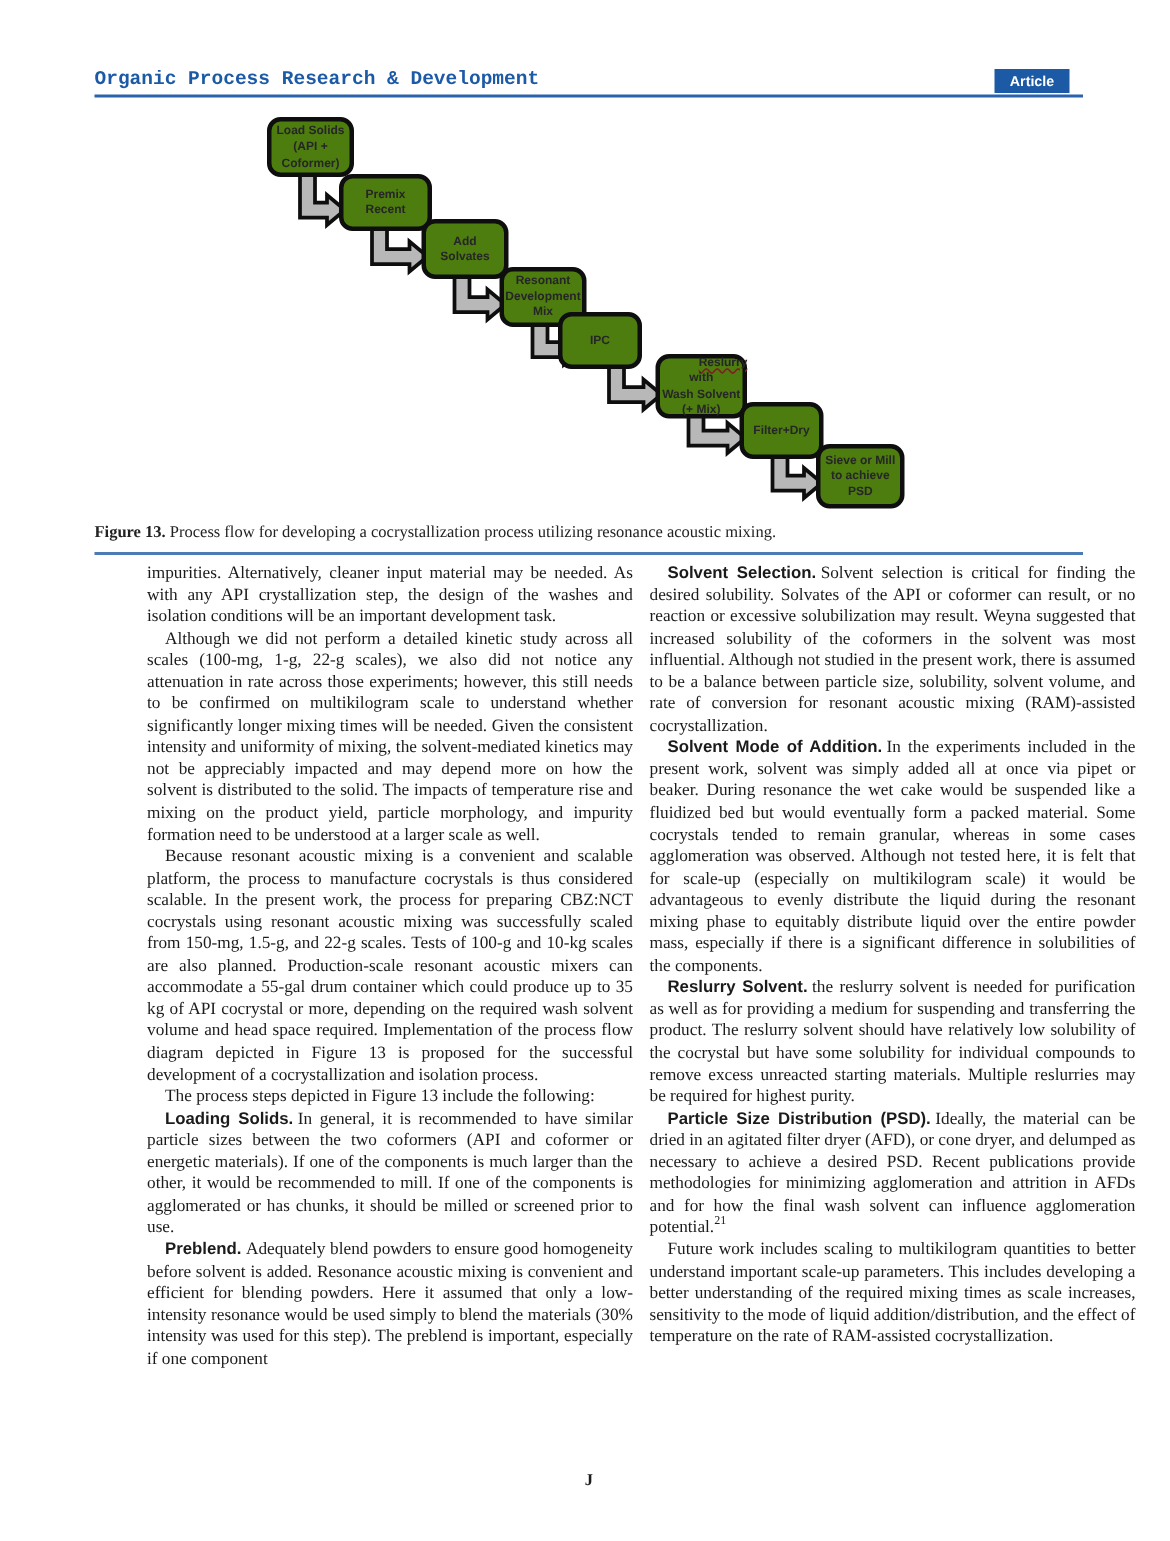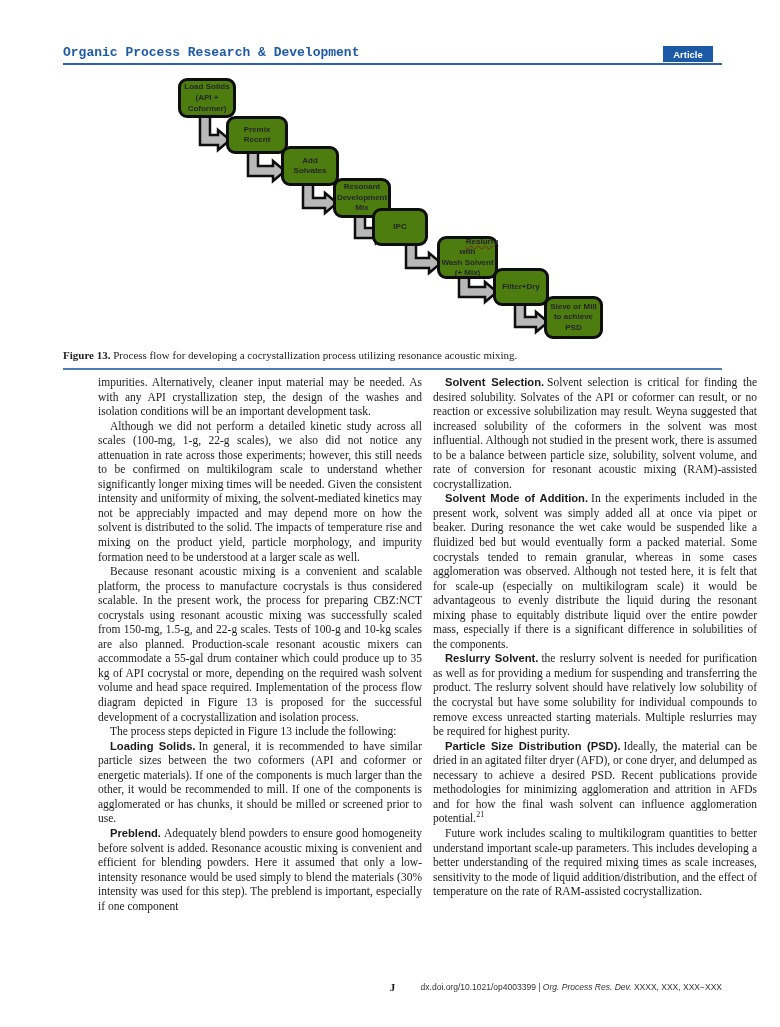--- a/index.html
+++ b/index.html
@@ -127,17 +127,14 @@
     <div class="col">
       <p class="ind"><span class="runin">Solvent Selection.</span><span>Solvent selection is critical for finding the desired solubility. Solvates of the API or coformer can result, or no reaction or excessive solubilization may result. Weyna suggested that increased solubility of the coformers in the solvent was most influential. Although not studied in the present work, there is assumed to be a balance between particle size, solubility, solvent volume, and rate of conversion for resonant acoustic mixing (RAM)-assisted cocrystallization.</span></p>
       <p class="ind"><span class="runin">Solvent Mode of Addition.</span><span>In the experiments included in the present work, solvent was simply added all at once via pipet or beaker. During resonance the wet cake would be suspended like a fluidized bed but would eventually form a packed material. Some cocrystals tended to remain granular, whereas in some cases agglomeration was observed. Although not tested here, it is felt that for scale-up (especially on multikilogram scale) it would be advantageous to evenly distribute the liquid during the resonant mixing phase to equitably distribute liquid over the entire powder mass, especially if there is a significant difference in solubilities of the components.</span></p>
       <p class="ind"><span class="runin">Reslurry Solvent.</span><span>the reslurry solvent is needed for purification as well as for providing a medium for suspending and transferring the product. The reslurry solvent should have relatively low solubility of the cocrystal but have some solubility for individual compounds to remove excess unreacted starting materials. Multiple reslurries may be required for highest purity.</span></p>
       <p class="ind"><span class="runin">Particle Size Distribution (PSD).</span><span>Ideally, the material can be dried in an agitated filter dryer (AFD), or cone dryer, and delumped as necessary to achieve a desired PSD. Recent publications provide methodologies for minimizing agglomeration and attrition in AFDs and for how the final wash solvent can influence agglomeration potential.</span><sup>21</sup></p>
       <p class="ind">Future work includes scaling to multikilogram quantities to better understand important scale-up parameters. This includes developing a better understanding of the required mixing times as scale increases, sensitivity to the mode of liquid addition/distribution, and the effect of temperature on the rate of RAM-assisted cocrystallization.</p>
     </div>
   </div>
 
   <div class="page-number">J</div>
-  <div class="doi-line">
-    <span>dx.doi.org/10.1021/op4003399 | </span><span class="it">Org. Process Res. Dev.</span><span> XXXX, XXX, XXX−XXX</span>
-  </div>
 
 </div>
 
 </body></html>

